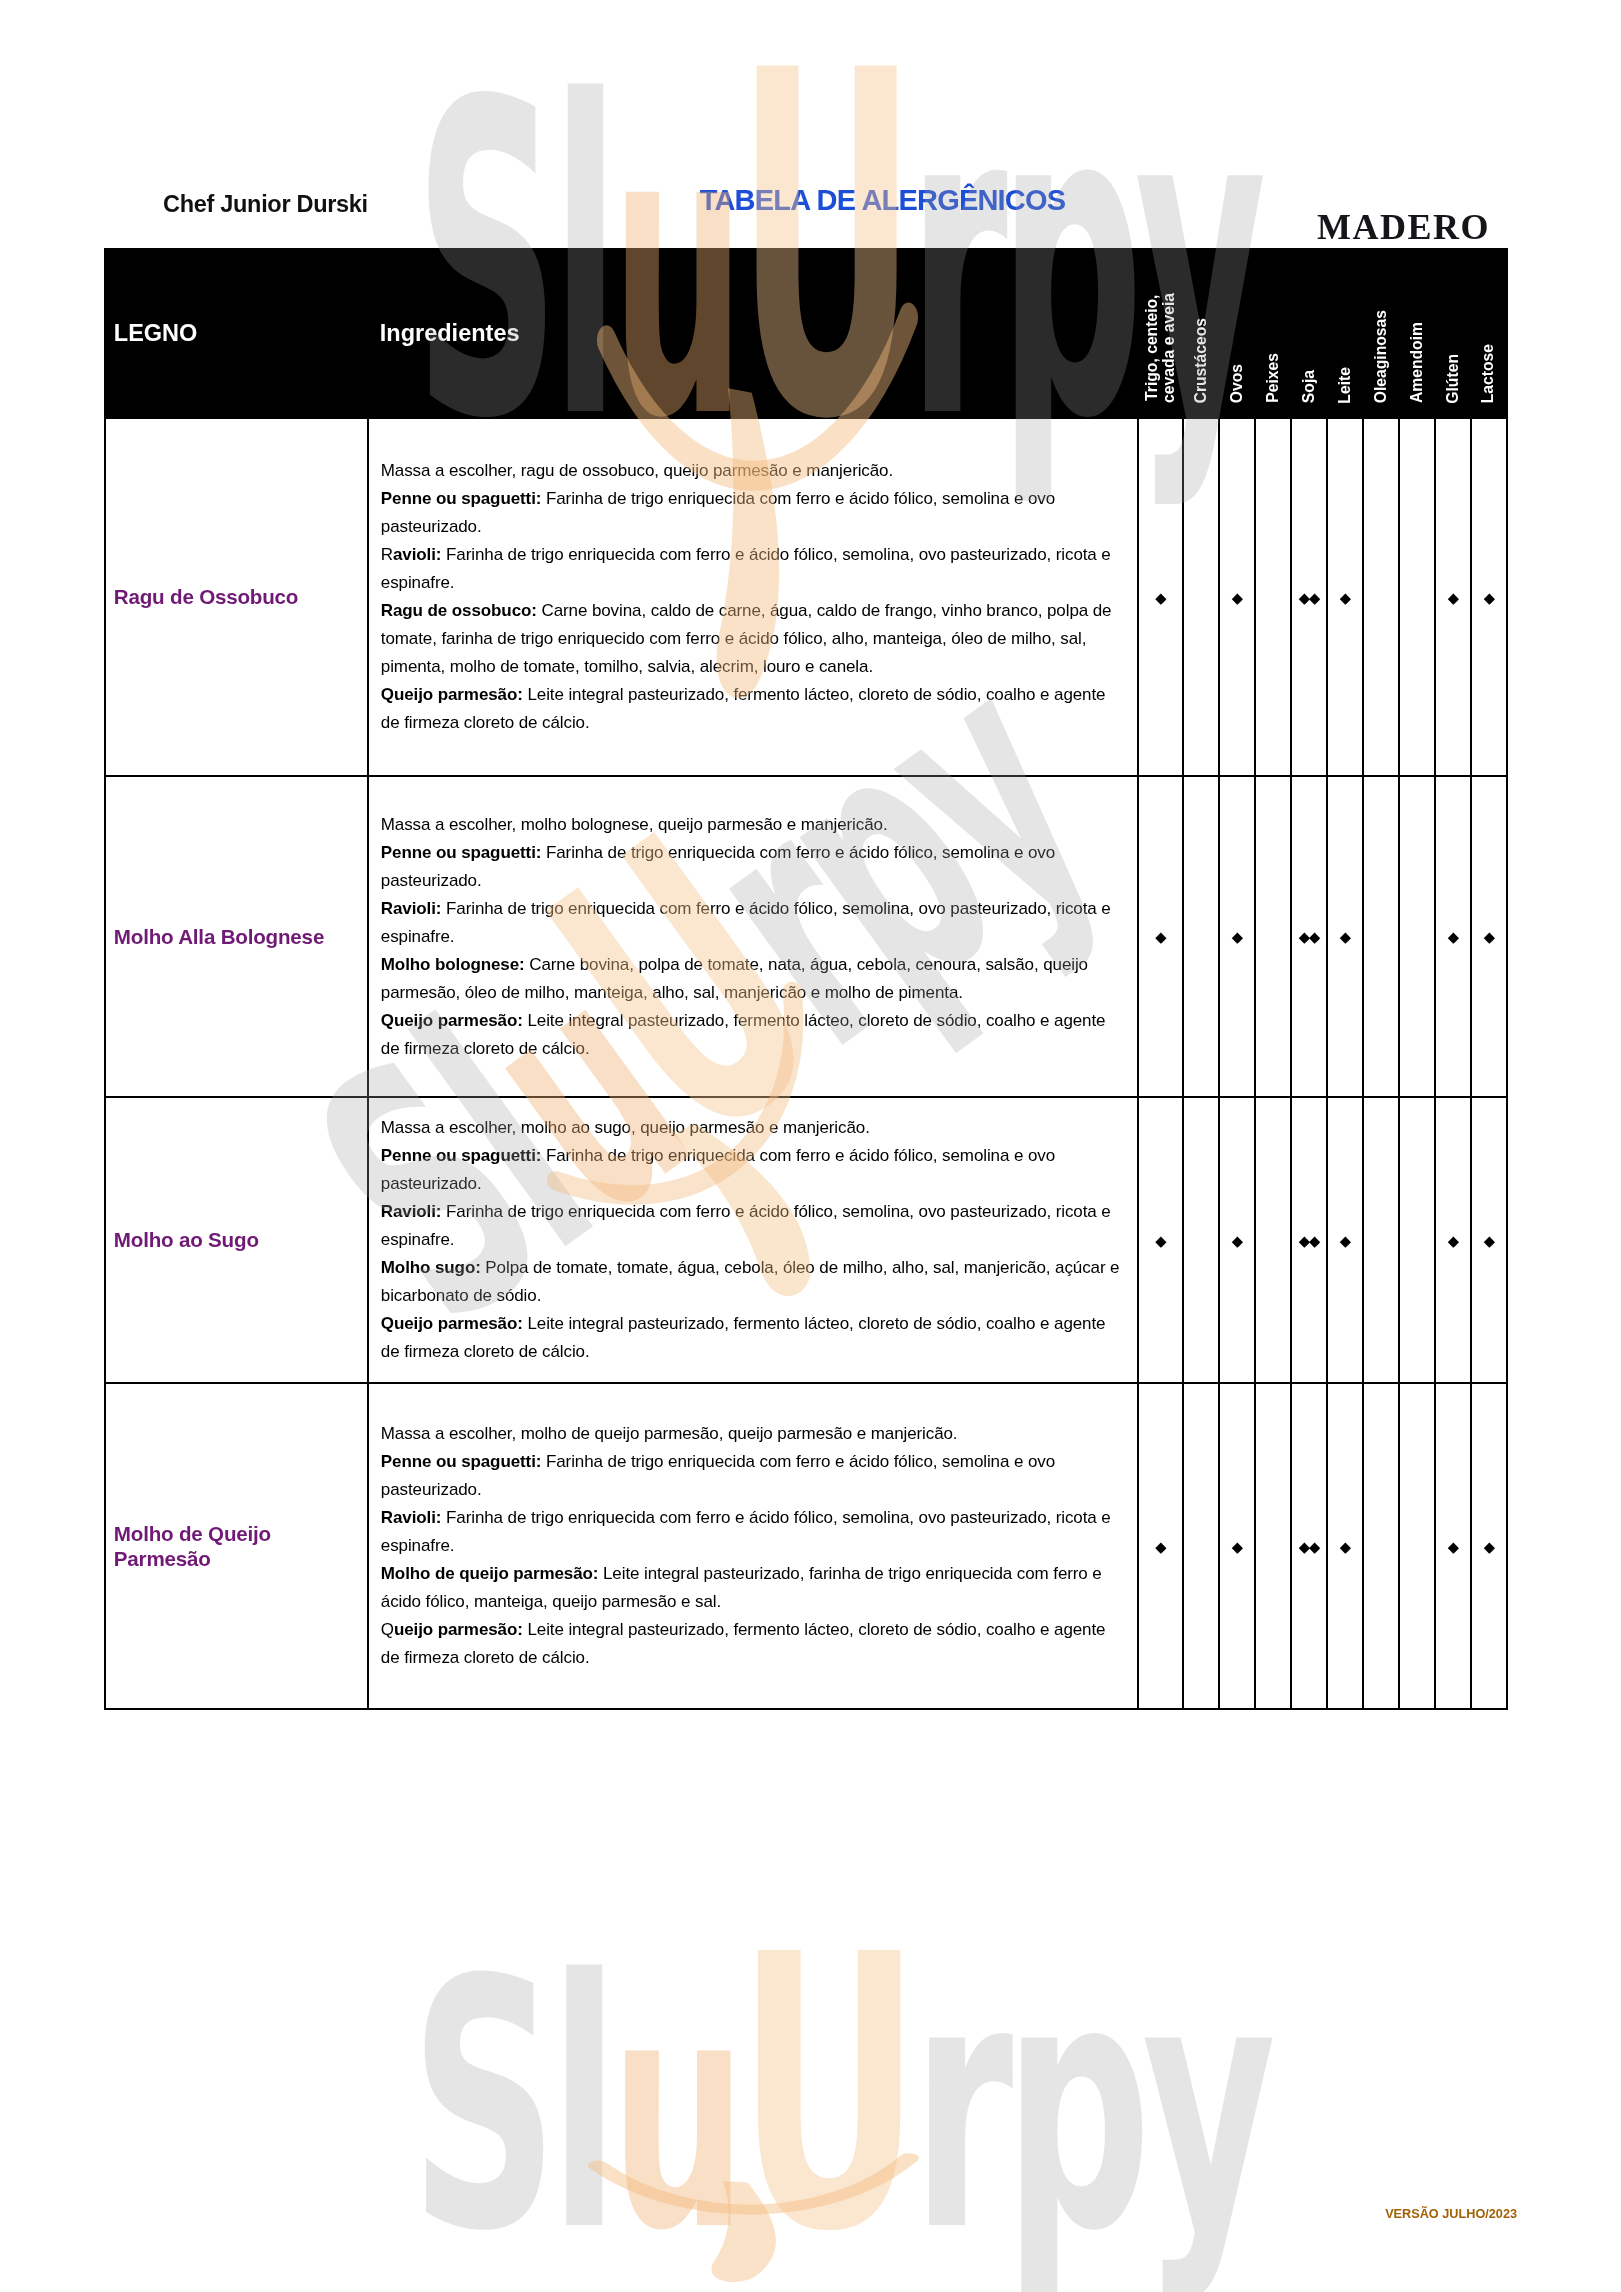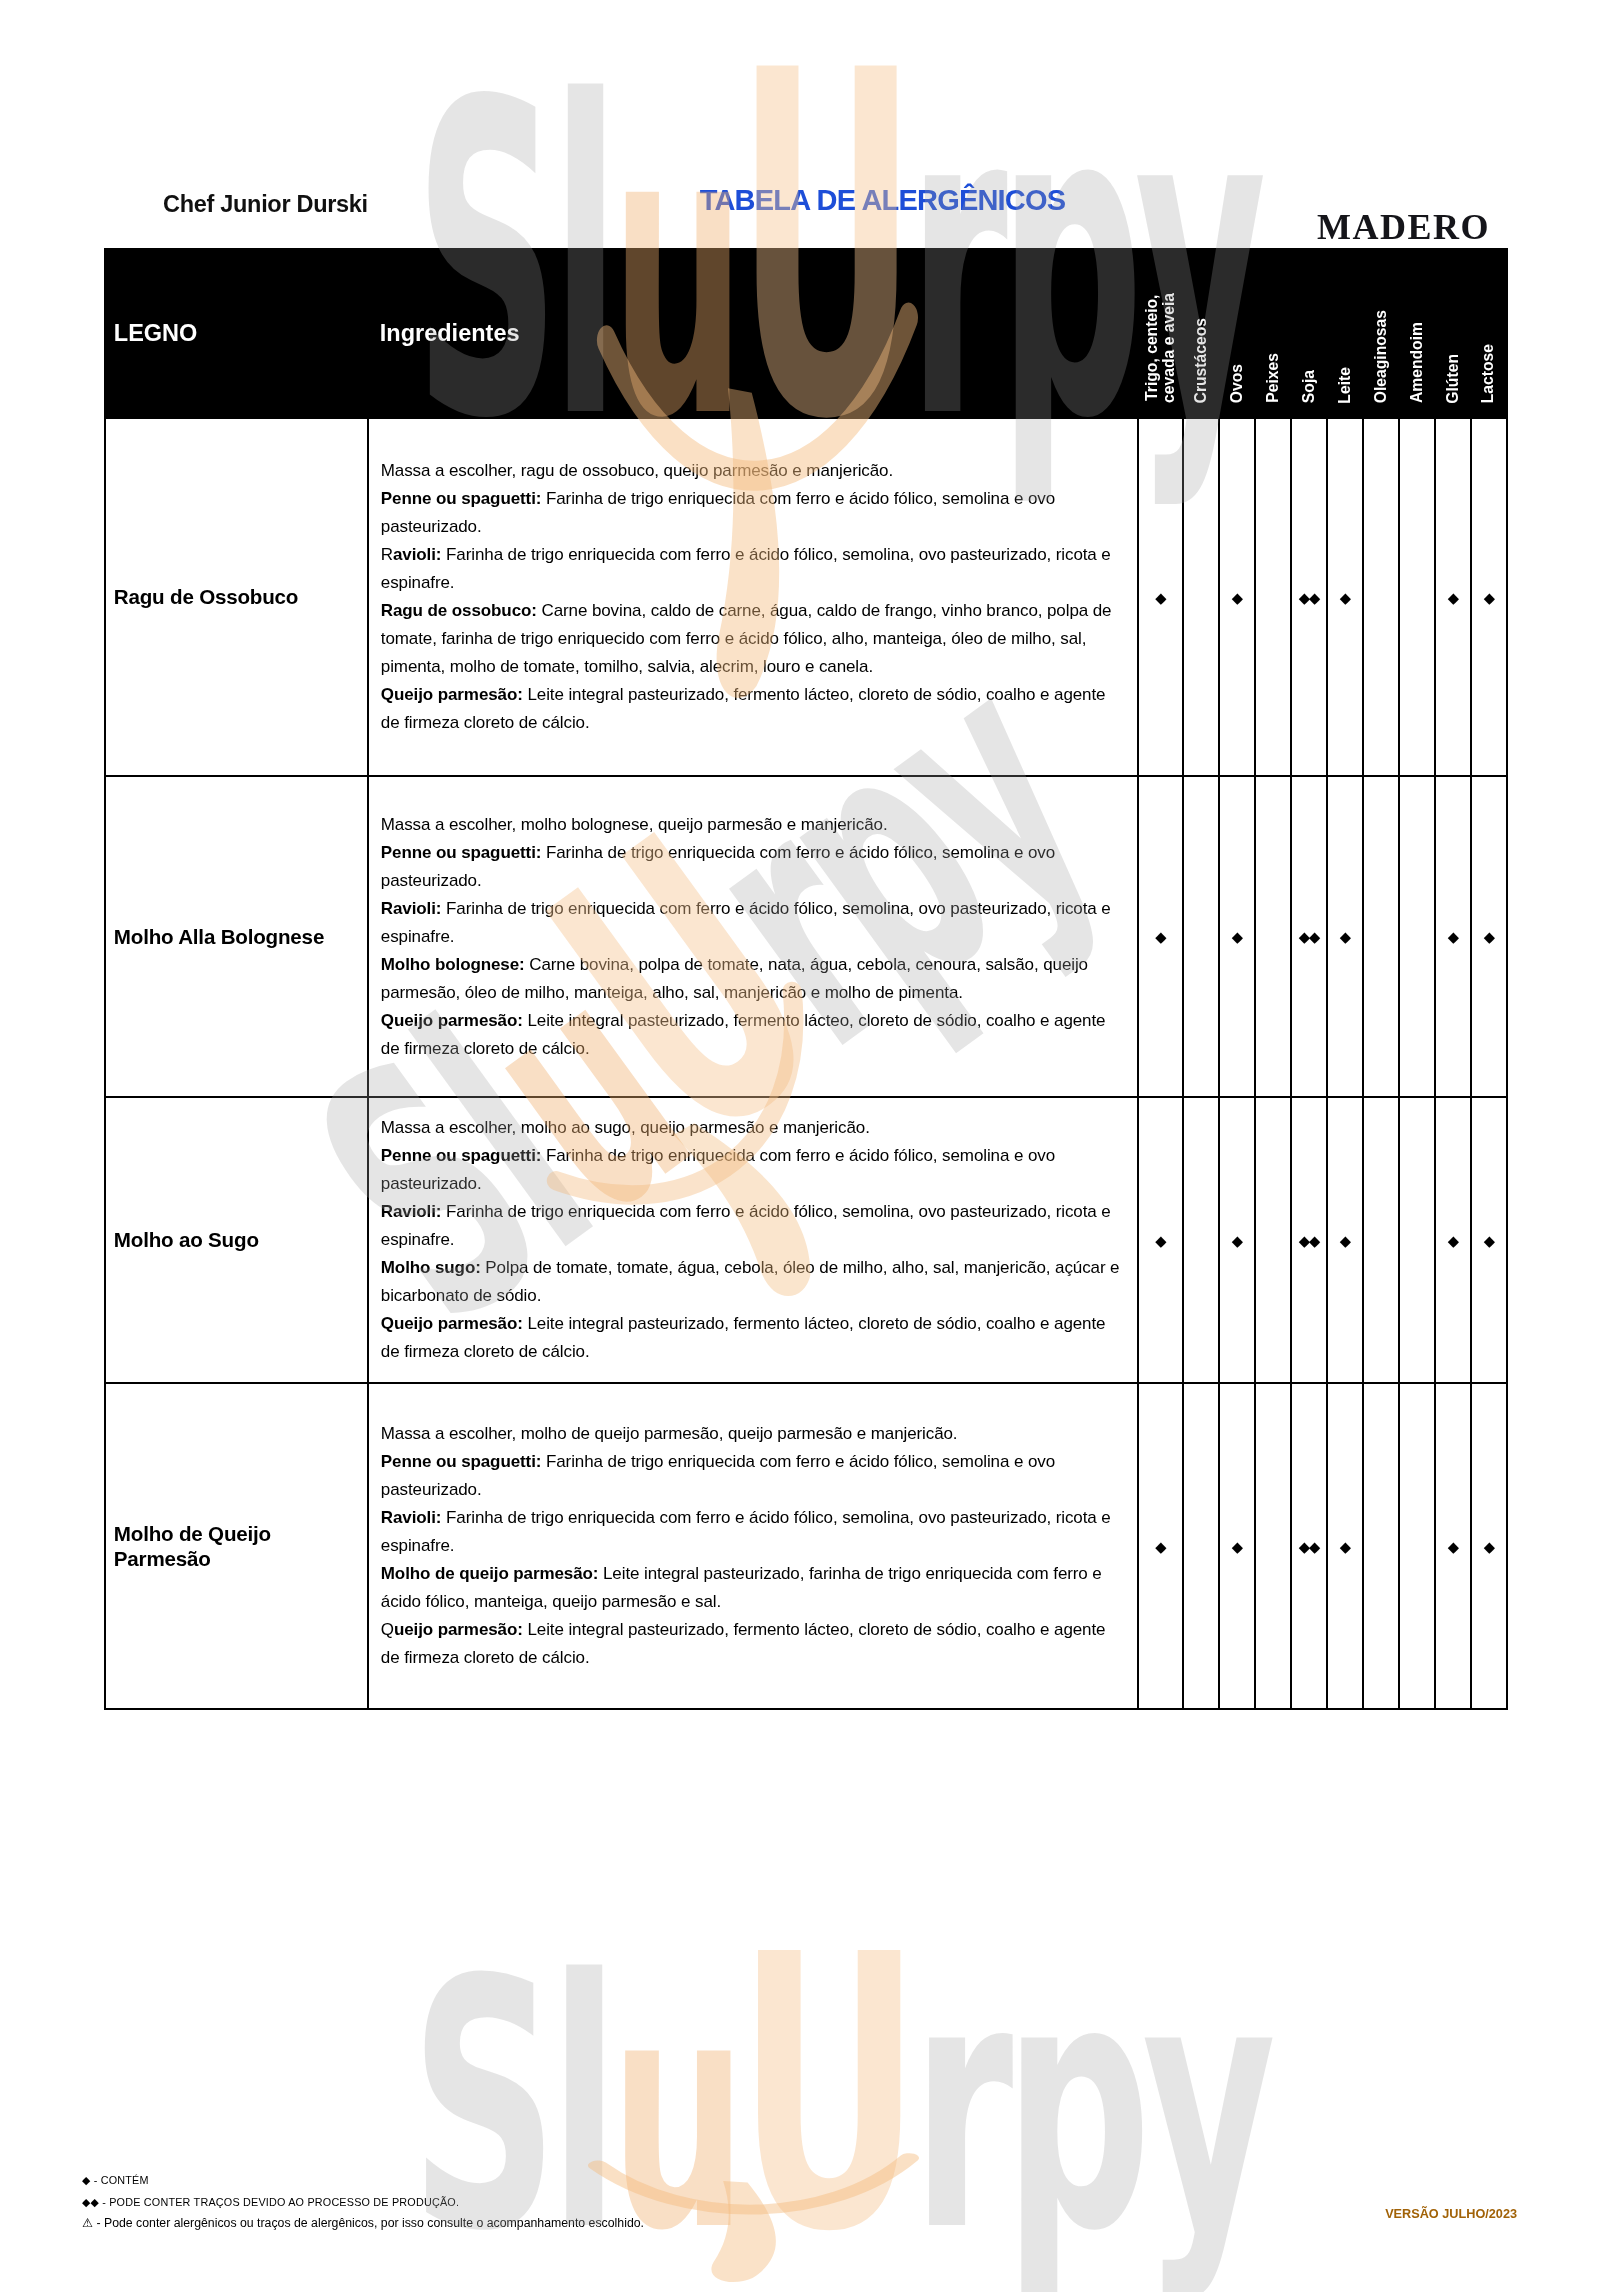--- a/index.html
+++ b/index.html
@@ -49,21 +49,21 @@
     white-space:pre-line; font-size:15.7px; line-height:16.7px; font-weight:bold;
     letter-spacing:0;
   }
 
   tbody tr:nth-child(1) { height:358px; }
   tbody tr:nth-child(2) { height:321px; }
   tbody tr:nth-child(3) { height:286px; }
   tbody tr:nth-child(4) { height:326px; }
 
   td.name {
-    font-size:20.6px; font-weight:bold; color:#000000;
+    font-size:20.6px; font-weight:bold; color:#701a75;
     padding:0 7.8px; vertical-align:middle; line-height:25.5px;
     letter-spacing:-0.2px;
   }
   td.ing {
     padding:5.9px 11.8px; vertical-align:middle;
     font-size:17px; line-height:28px; color:#000; letter-spacing:-0.1px;
   }
   td.ing p { margin:0; }
   td.mark {
     text-align:center; vertical-align:middle;
@@ -246,21 +246,16 @@
       <td class="mark">◆◆</td>
       <td class="mark">◆</td>
       <td class="mark"></td>
       <td class="mark"></td>
       <td class="mark">◆</td>
       <td class="mark">◆</td>
     </tr>
   </tbody>
   </table>
 
-  <div class="legend">
-    <div class="l1">◆ - CONTÉM</div>
-    <div class="l2">◆◆ - PODE CONTER TRAÇOS DEVIDO AO PROCESSO DE PRODUÇÃO.</div>
-    <div class="l3">⚠ - Pode conter alergênicos ou traços de alergênicos, por isso consulte o acompanhamento escolhido.</div>
-  </div>
   <div class="version">VERSÃO JULHO/2023</div>
 
 </div>
 
 
 </body></html>

